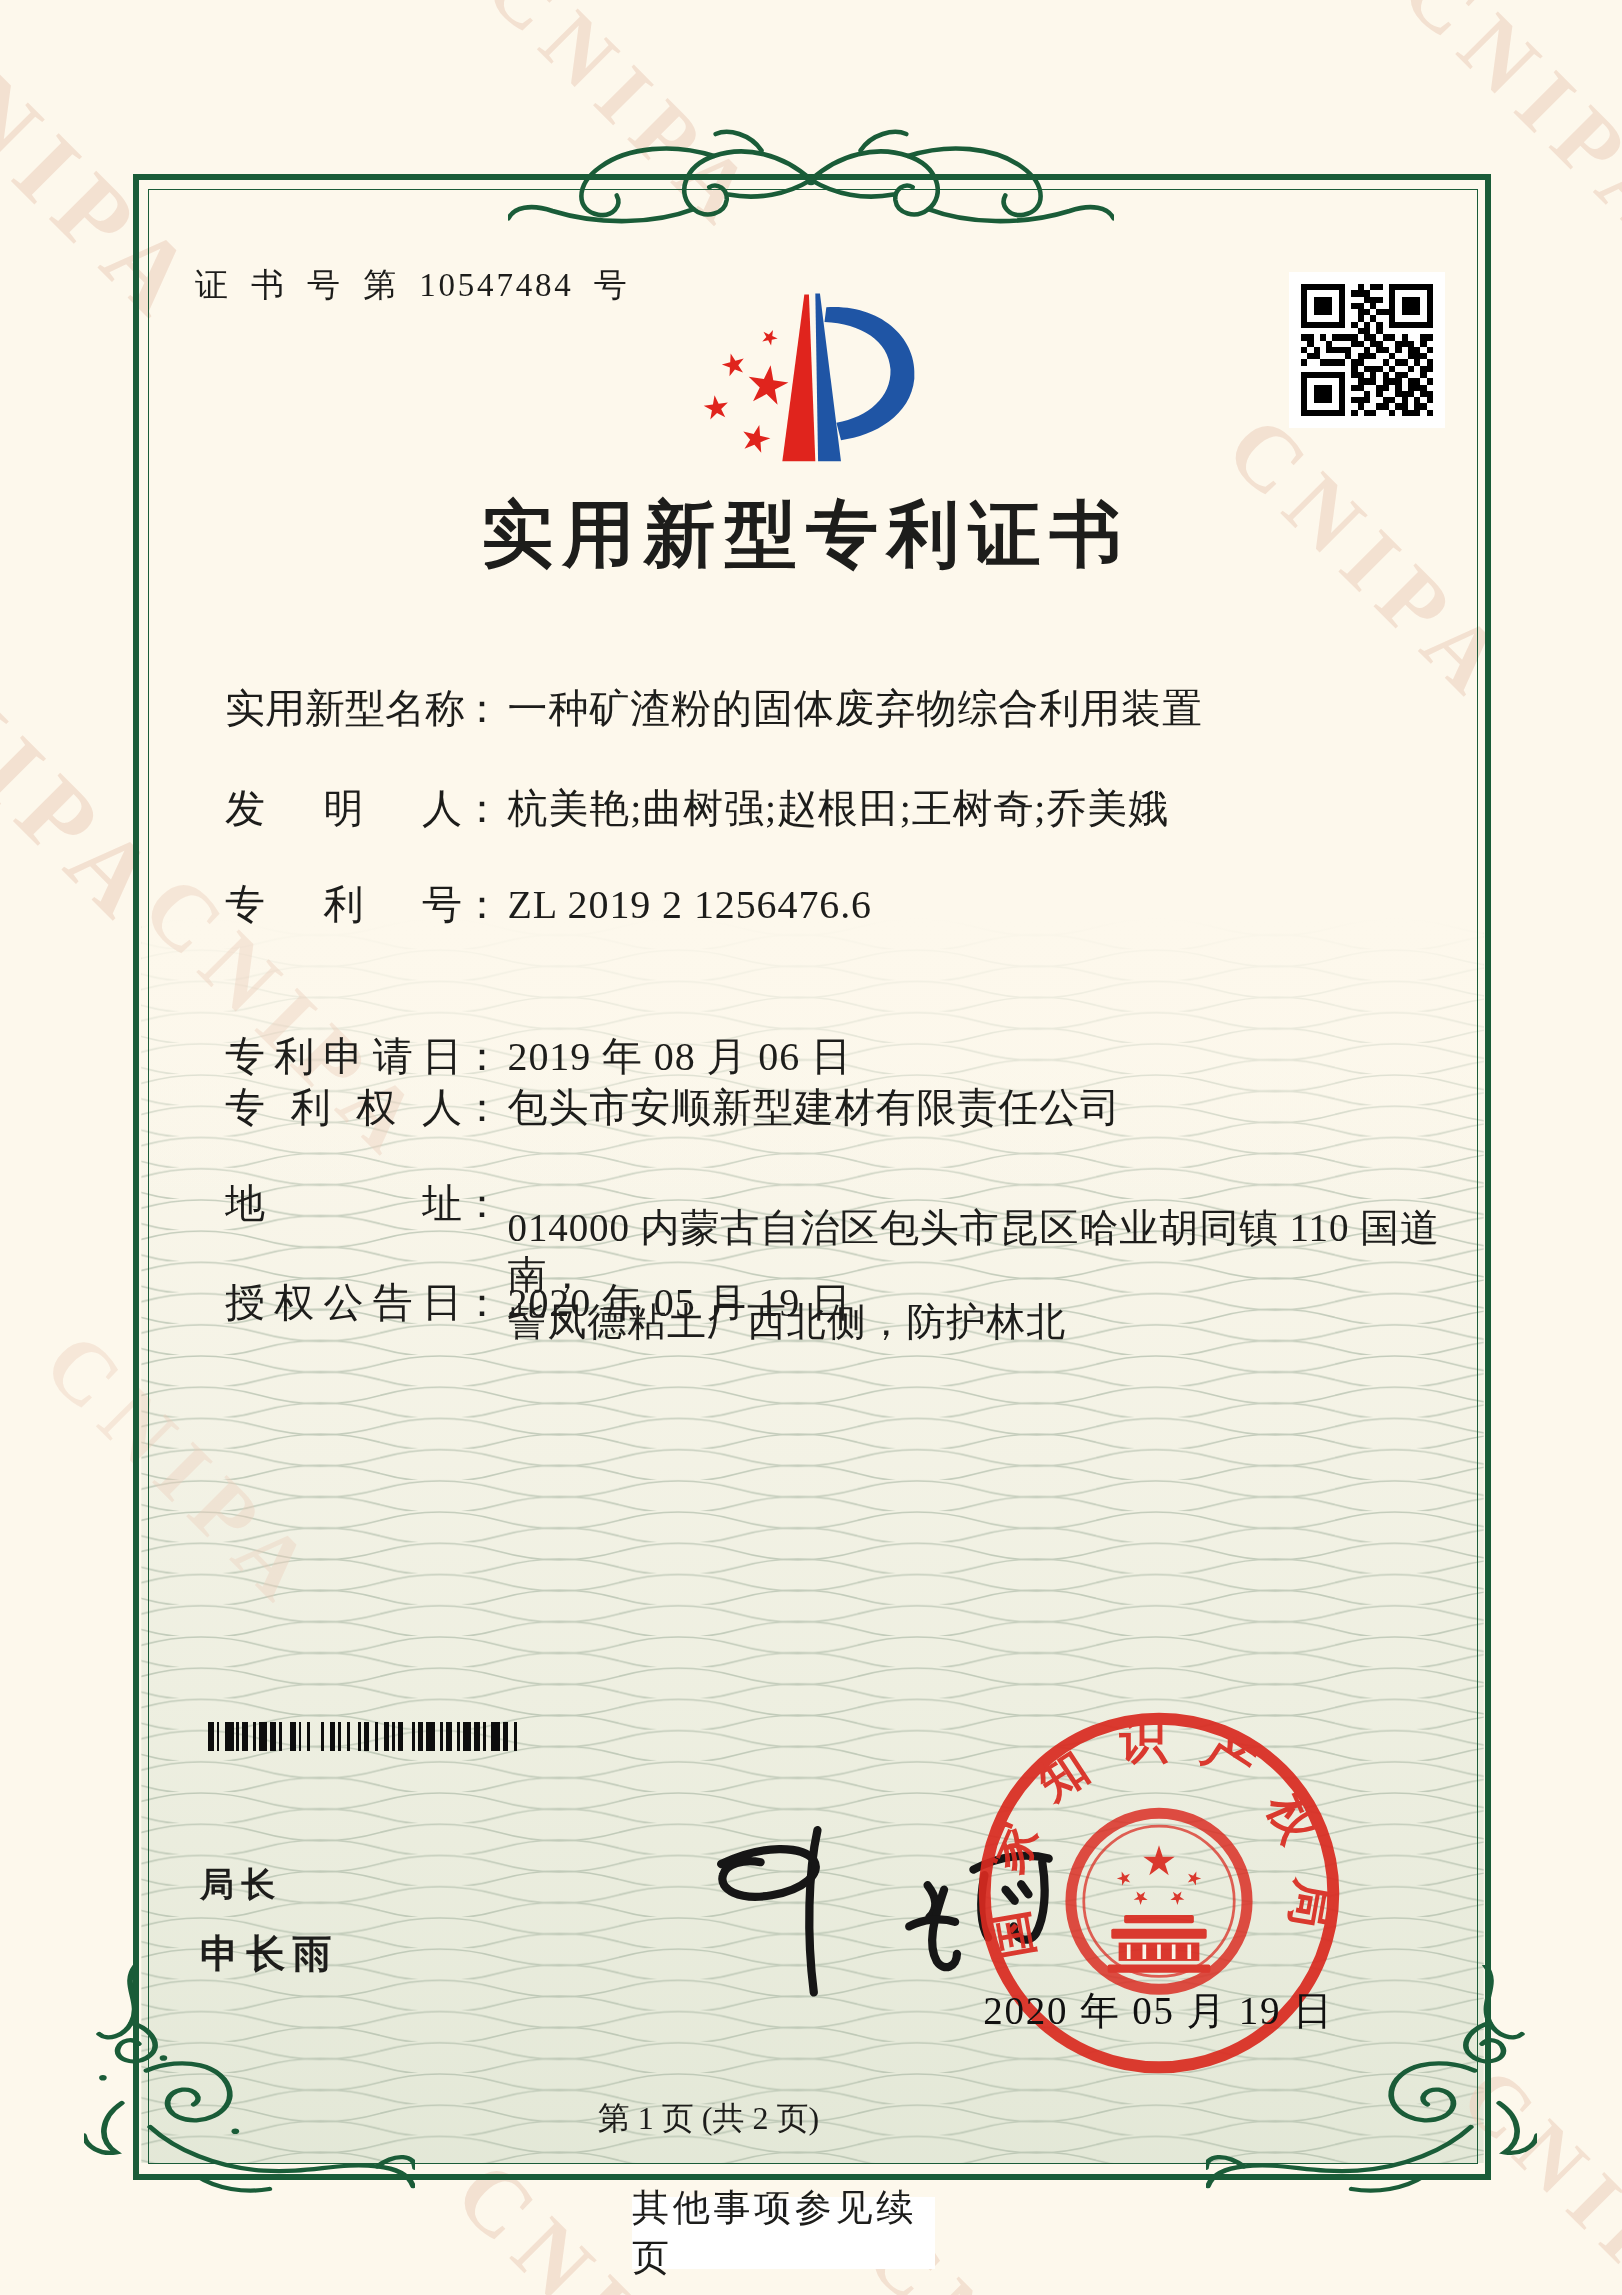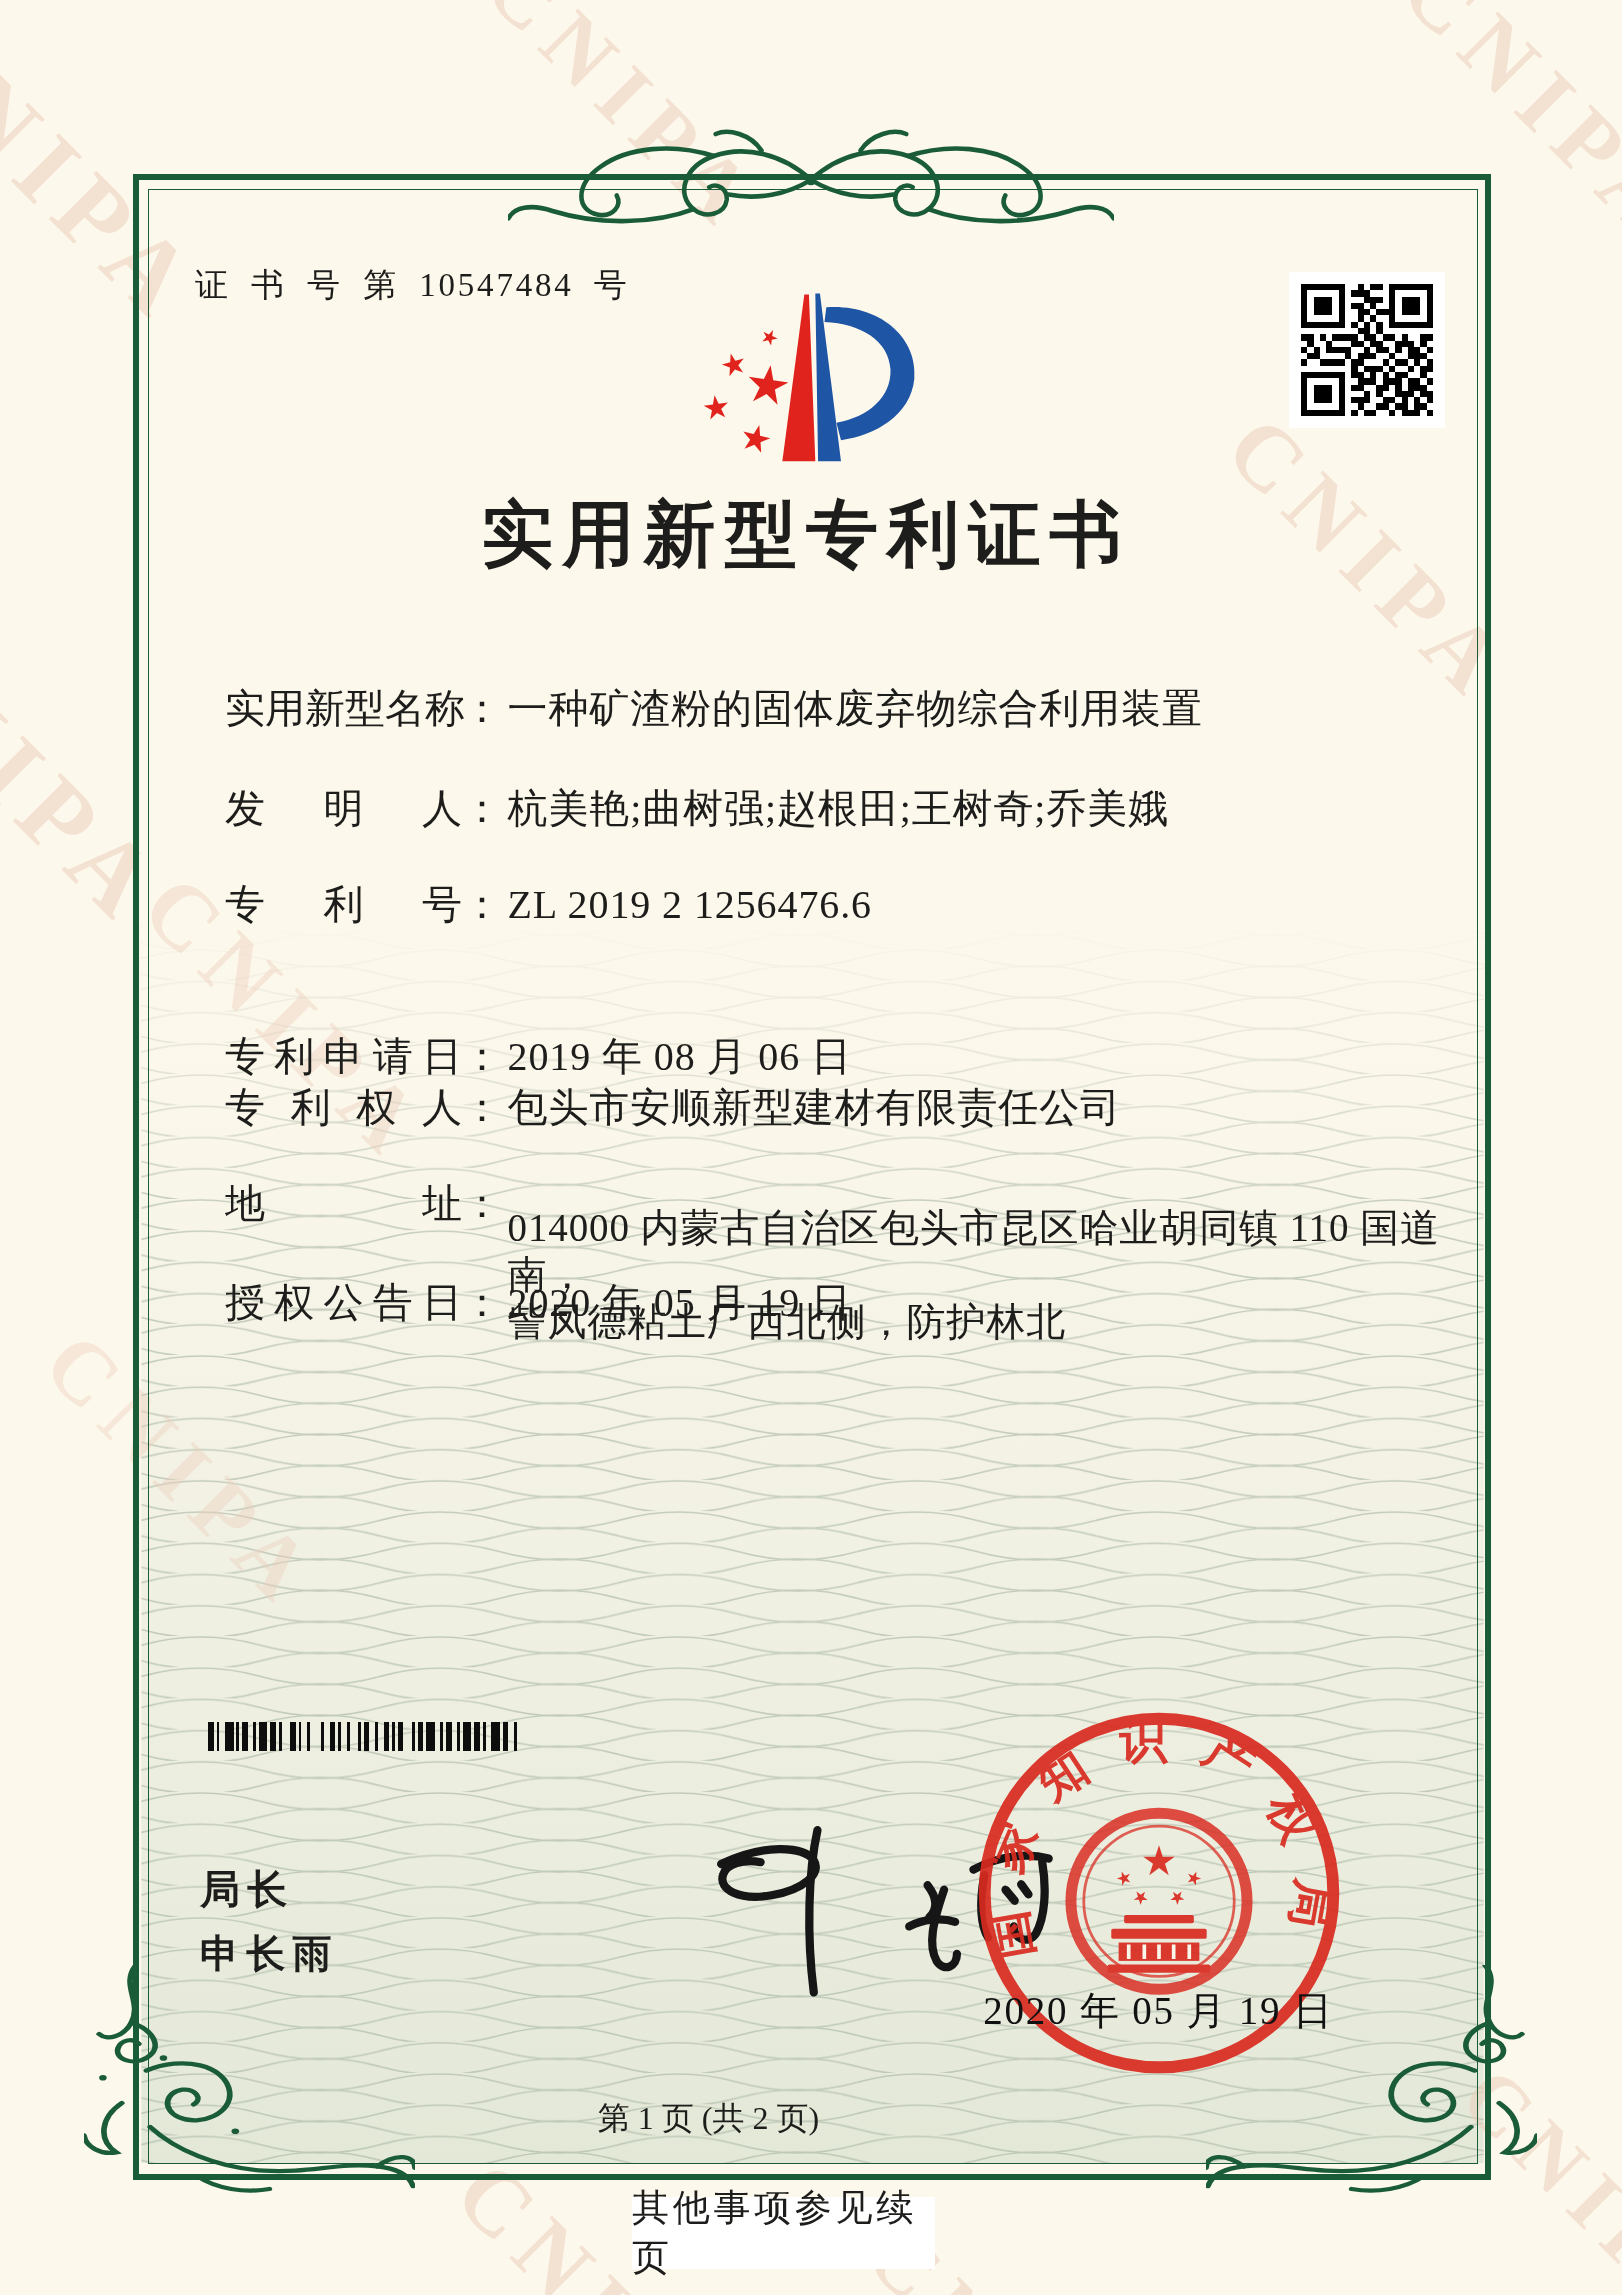--- a/index.html
+++ b/index.html
@@ -35,21 +35,21 @@
   .addrv{display:inline-block; width:946px; white-space:normal; vertical-align:top;
     font-size:39px; line-height:47px;}
   .body-text{position:absolute; left:195px; top:1339px; width:1247px;
     font-size:33px; line-height:44px; text-align:justify; letter-spacing:0.9px;}
   .body-text p{margin:0; text-indent:2em;}
   
   .barcode{position:absolute; left:208px; top:1722px; width:309px; height:28.5px; display:flex;}
   .barcode i{display:block; height:100%;}
   .barcode i.bar{background:#0d0d0d;}
   
-  .signer-title{position:absolute; left:200px; top:1862px; font-size:40px; font-weight:600;
+  .signer-title{position:absolute; left:200px; top:1862px; font-size:34px; font-weight:600;
     letter-spacing:7.3px; font-family:Liberation Serif, serif;}
   .signer-name{position:absolute; left:200px; top:1927px; font-size:39px; font-weight:600;
     letter-spacing:7.3px; font-family:"Liberation Sans","DejaVu Sans",sans-serif;}
   .signature{position:absolute; left:634px; top:1798px;}
   
   .seal{position:absolute; left:970px; top:1704px;}
   .seal-date{position:absolute; left:964px; top:1984px; width:389px; text-align:center;
     font-size:39px; color:#111; z-index:5; letter-spacing:1.8px;}
   .page-info{position:absolute; left:133px; top:2097px; width:1151px; text-align:center; font-size:32px;}
   

